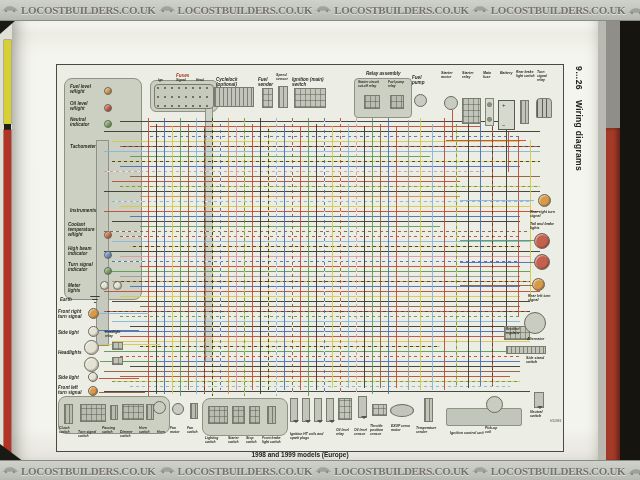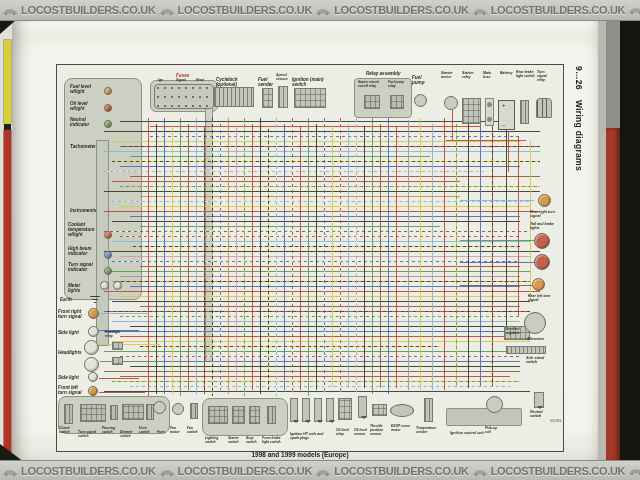--- a/index.html
+++ b/index.html
@@ -19,21 +19,21 @@
   .edge-red{position:absolute;left:606px;top:128px;width:14px;height:334px;background:#a63a28;box-shadow:inset -3px 0 4px rgba(0,0,0,.4);}
   .edge-dark{position:absolute;left:620px;top:0;width:20px;height:480px;background:#16140f;}
   .corner{position:absolute;background:#1a1a14;}
   .corner.tl{left:0;top:20px;width:16px;height:14px;clip-path:polygon(0 0,100% 0,0 100%);}
   .corner.bl{left:0;top:444px;width:24px;height:18px;clip-path:polygon(0 0,0 100%,100% 100%);}
   
   .banner{position:absolute;left:0;width:640px;height:20px;background:linear-gradient(180deg,#cfd1cb,#c2c4be 60%,#b5b7b1);
           display:flex;align-items:center;justify-content:space-between;overflow:hidden;white-space:nowrap;z-index:50;}
   .banner.top{top:0;border-bottom:1px solid #8a8a82;}
   .banner.bottom{top:460px;border-top:1px solid #8a8a82;}
-  .banner-item{display:inline-flex;align-items:flex-end;gap:2px;flex:0 0 auto;padding:0 1px;}
+  .banner-item{display:inline-flex;align-items:flex-start;gap:2px;flex:0 0 auto;padding:0 1px;font-family:Liberation Serif, serif;}
   .banner-item .txt{font-size:11px;font-weight:700;letter-spacing:-.3px;color:#74746c;text-shadow:0 1px 0 #e4e4dc;}
   .banner-item svg{display:block;opacity:.65;}
   
   .frame{position:absolute;left:56px;top:64px;width:506px;height:386px;background:#ecede5;border:1px solid #4a4a40;}
   
   .side-text{position:absolute;left:584px;top:66px;transform:rotate(90deg);transform-origin:left top;
              font-size:8.5px;font-weight:700;color:#23231d;white-space:nowrap;letter-spacing:.3px;}
   .side-text .st{margin-left:10px;font-weight:600;}
   .caption{position:absolute;left:150px;top:451px;width:300px;text-align:center;
            font-size:6.5px;font-weight:700;color:#23231d;}

